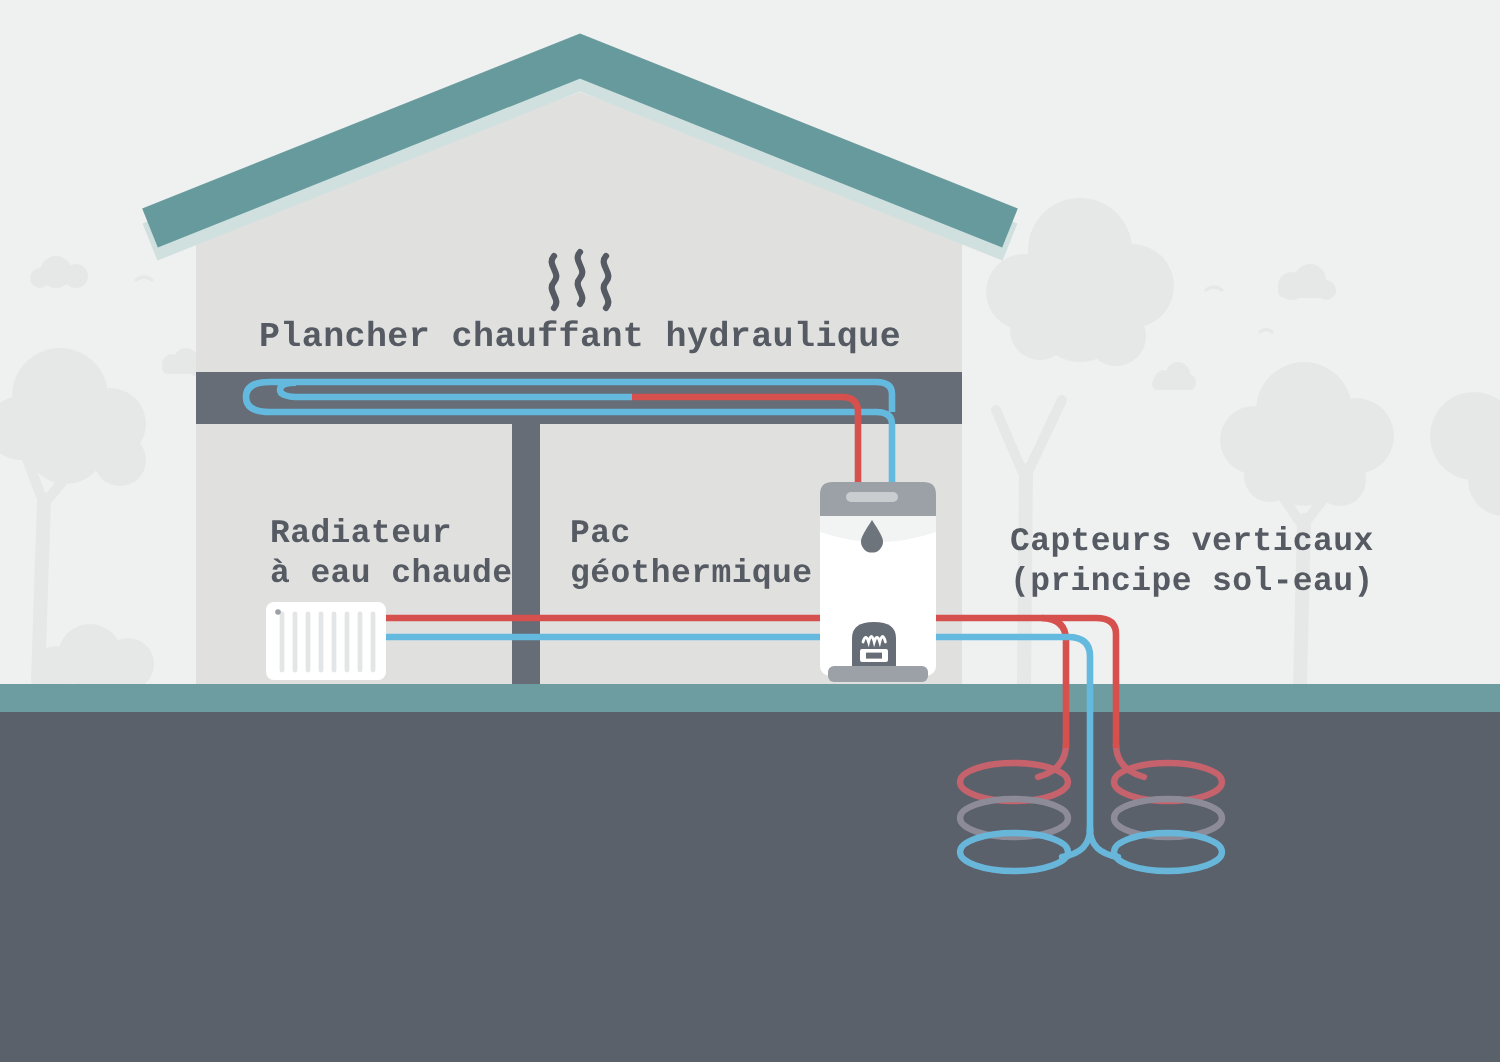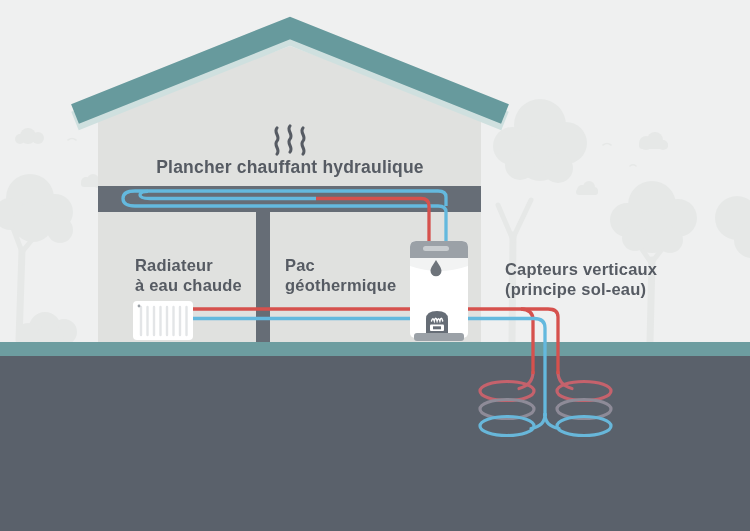--- a/index.html
+++ b/index.html
@@ -1,17 +1,17 @@
 <!DOCTYPE html>
 <html style="--background: #eff0f0; --silhouette: #e6e8e7; --wall: #e0e1df; --roof: #679a9d; --roof-underside: #cfe0df; --structure-dark: #666d76; --ground-surface: #6d9da0; --ground-soil: #5a616b; --pipe-hot: #d6514d; --pipe-cold: #64b9de; --coil-top: #c5626c; --coil-mid: #8e8b98; --coil-bottom: #68b7da; --text: #565b63; --white: #ffffff; --appliance-gray: #9ba1a7; --appliance-slot: #c9cdd0; --appliance-band: #f2f3f3; --radiator-fin: #e3e5e7; --drop: #6e747b;"><head>
 <meta charset="utf-8">
 <style>
   html,body{margin:0;padding:0;}
   body{width:750px;height:531px;overflow:hidden;font-family:"Liberation Sans",sans-serif;}
-  #stage{width:750px;height:531px;position:relative;}
+  #stage{width:750px;height:531px;position:relative;font-family:Liberation Mono, monospace;}
   svg{display:block;}
   .c-bg{fill:var(--background);}
   .c-sil{fill:var(--silhouette);}
   .sil-line{stroke:var(--silhouette);fill:none;stroke-linecap:round;}
   .bird{stroke:var(--silhouette);fill:none;stroke-width:1.6;stroke-linecap:round;}
   .c-wall{fill:var(--wall);}
   .roof-top{stroke:var(--roof);fill:none;stroke-width:21;stroke-linejoin:miter;}
   .roof-under{stroke:var(--roof-underside);fill:none;stroke-width:20;stroke-linejoin:miter;}
   .c-dark{fill:var(--structure-dark);}
   .c-gsurf{fill:var(--ground-surface);}

